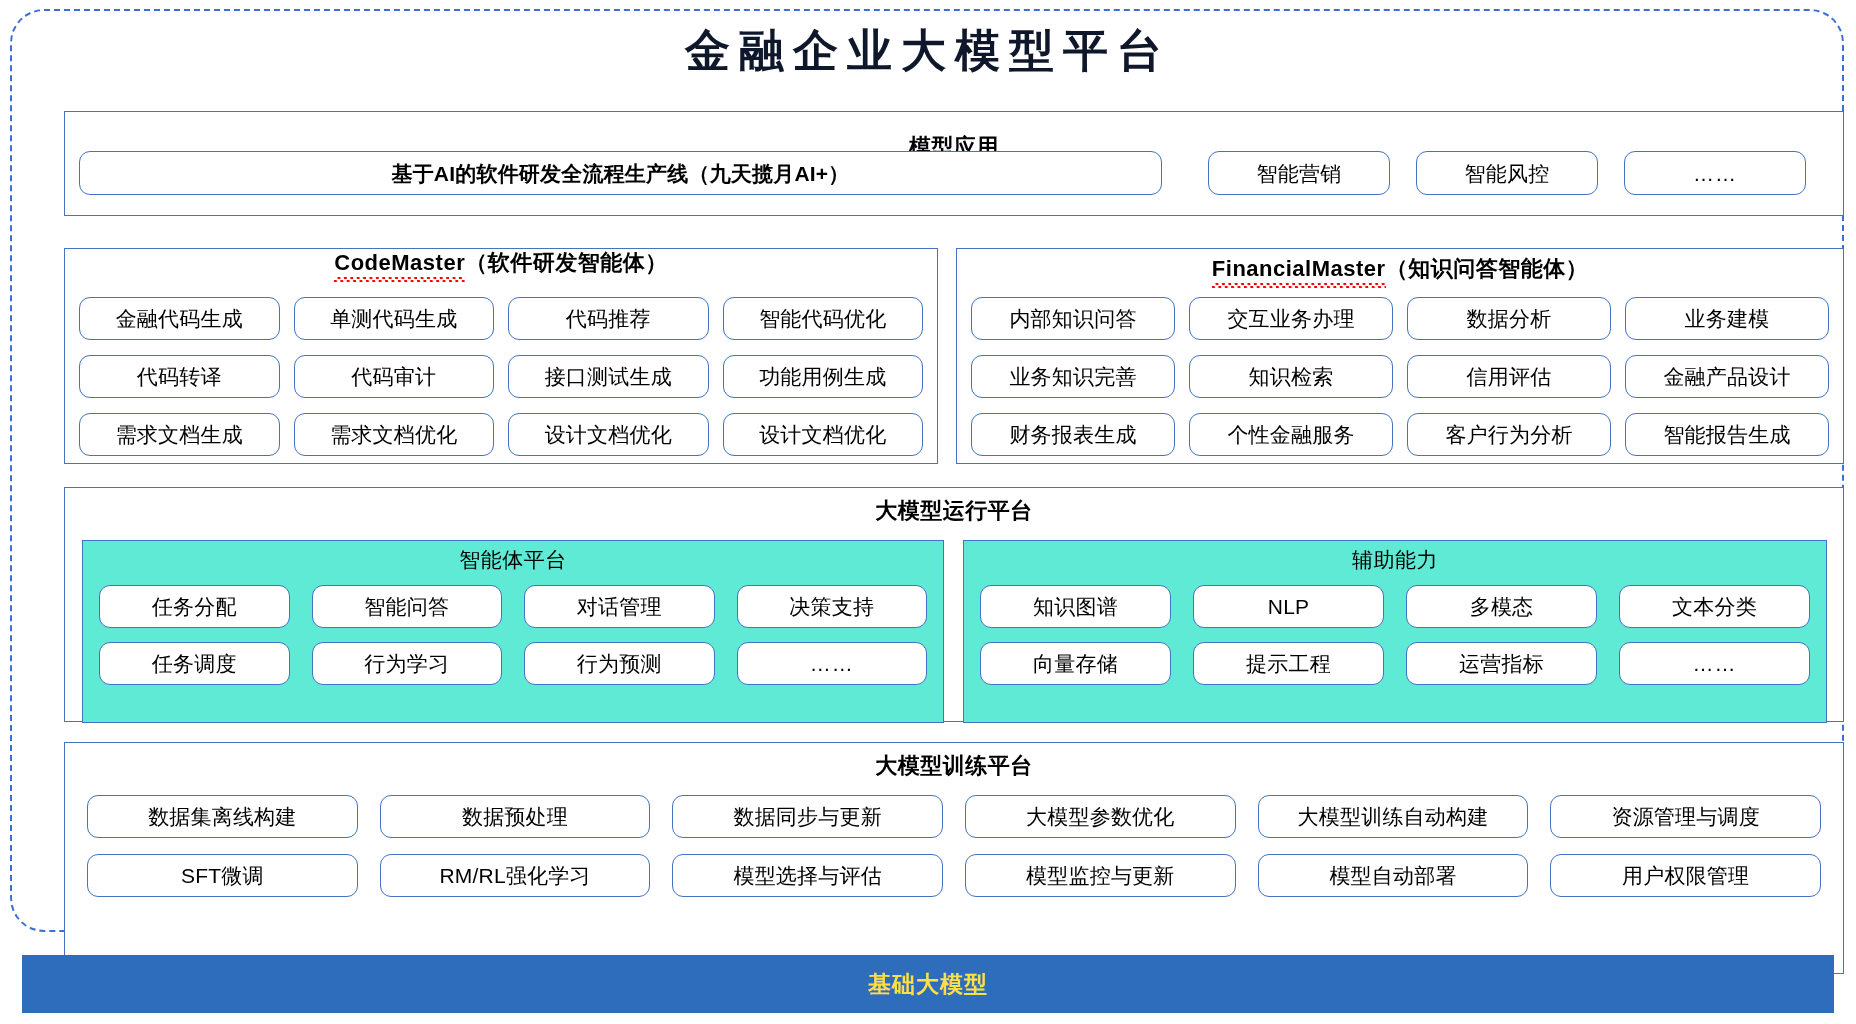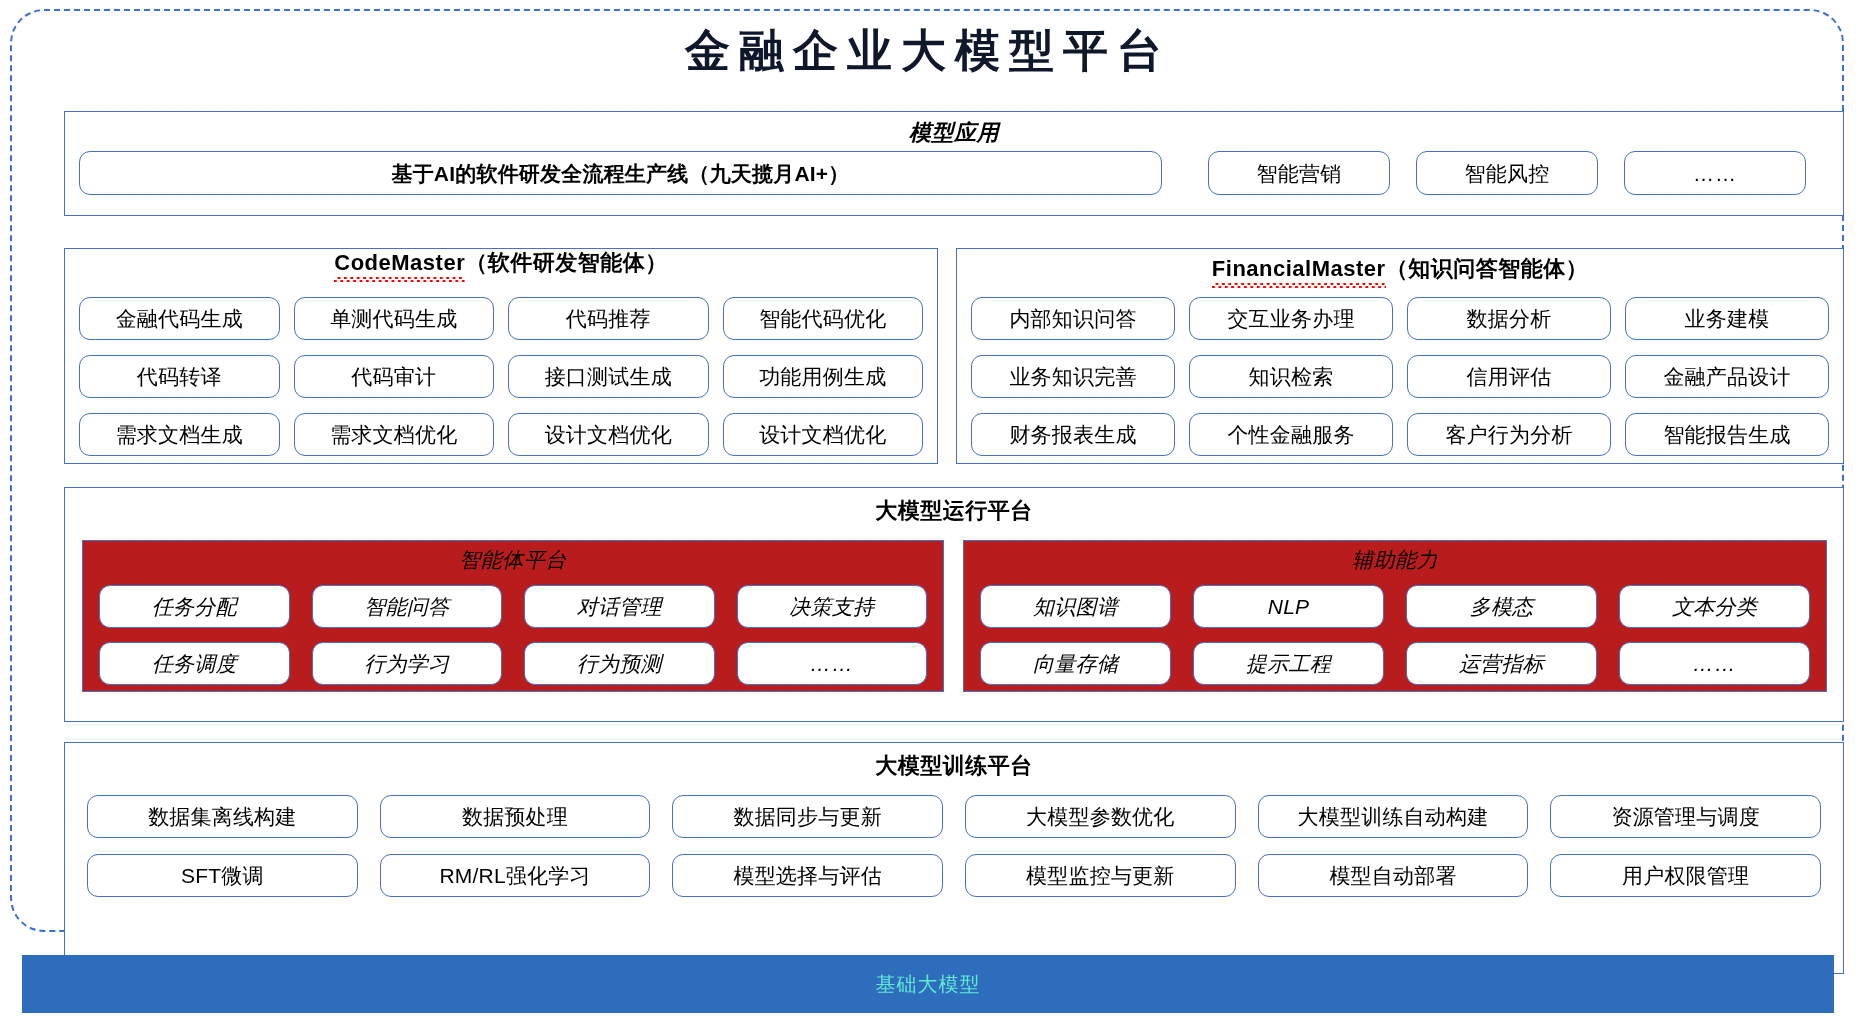--- a/index.html
+++ b/index.html
@@ -102,21 +102,21 @@
     letter-spacing: 1px;
   }
 
   
   #app-panel {
     left: 64px;
     top: 111px;
     width: 1780px;
     height: 105px;
   }
-  #app-panel .panel-title { margin-top: 7px; font-style: italic; }
+  #app-panel .panel-title { margin-top: 21px; }
   #app-panel .chip-row {
     position: absolute;
     left: 14px;
     top: 39px;
     width: 1752px;
     height: 44px;
     display: flex;
     gap: 0;
   }
   #app-main-chip { width: 1083px; height: 44px; }
@@ -160,24 +160,23 @@
     left: 64px;
     top: 487px;
     width: 1780px;
     height: 235px;
   }
   #runtime-panel > .panel-title { margin-top: 9px; }
   .subpanel {
     position: absolute;
     border: 1.5px solid #4472c4;
     box-sizing: border-box;
-    background: #b91c1c;
+    background: #5eead4;
     top: 52px;
-    height: 152px;
-    font-style: italic;
+    height: 183px;
   }
   #agent-platform { left: 17px; width: 862px; }
   #aux-ability    { left: 898px; width: 864px; }
   .subpanel .panel-title { margin-top: 6px; }
   .sub-grid {
     position: absolute;
     left: 16px;
     right: 16px;
     top: 44px;
     display: grid;
@@ -213,23 +212,23 @@
     left: 22px;
     top: 955px;
     width: 1812px;
     height: 58px;
     background: #2e6cbc;
     display: flex;
     align-items: center;
     justify-content: center;
   }
   #foundation-bar .bar-label {
-    color: #5eead4;
-    font-size: 20px;
-    font-weight: 400;
+    color: #fde047;
+    font-size: 23px;
+    font-weight: 700;
     letter-spacing: 1px;
   }
 </style>
 </head>
 <body>
 
 <div class="outer-frame"></div>
 
 <div class="page-title">金融企业大模型平台</div>
 

